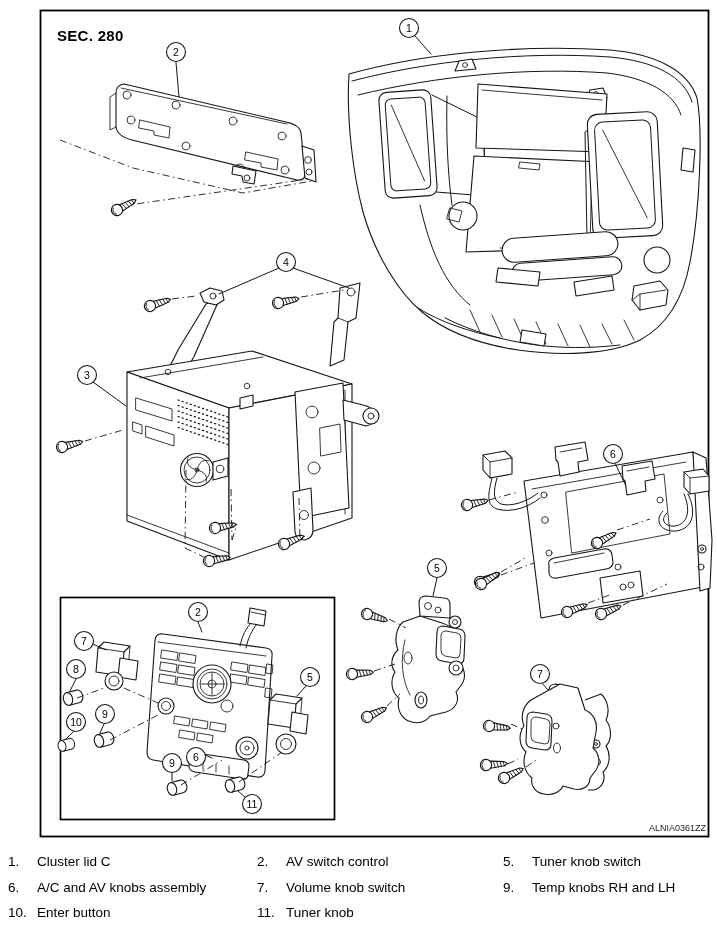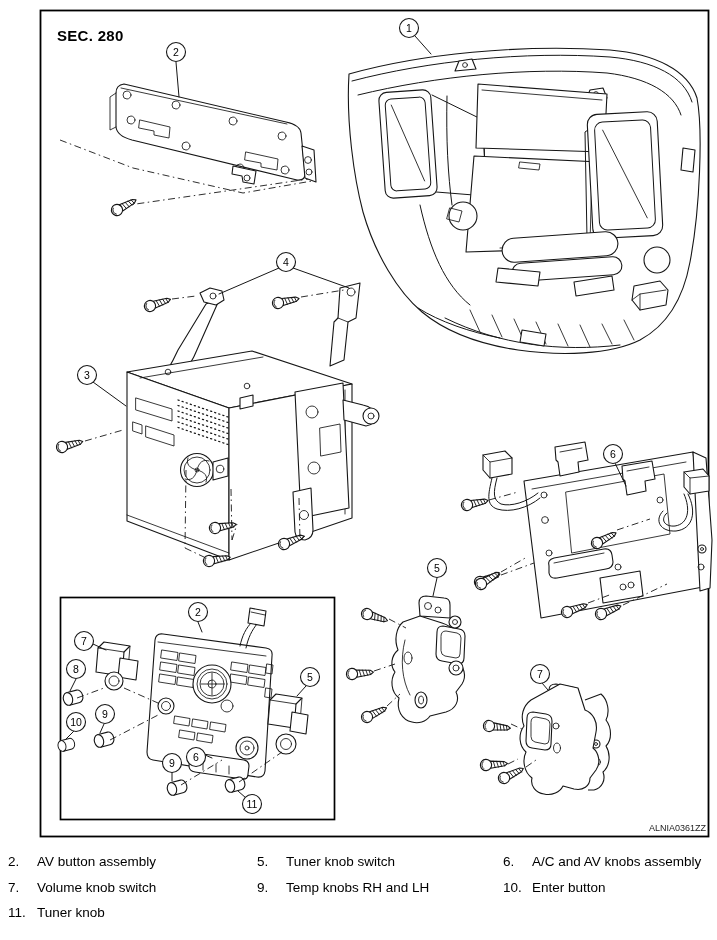--- a/index.html
+++ b/index.html
@@ -382,21 +382,22 @@
     <text class="cn" x="613" y="458">6</text>
   </g>
   <g class="cal">
     <path class="l" d="M542,683 L548,690"></path>
         <circle class="cal-c" cx="540" cy="674" r="9.5"></circle>
     <text class="cn" x="540" y="678">7</text>
   </g>
 </svg>
 
 <div class="legend">
-  <div class="legend-item"><span class="ln">2.</span><span>AV button assembly</span></div>
+  <div class="legend-item"><span class="ln">1.</span><span>Cluster lid C</span></div>
+  <div class="legend-item"><span class="ln">2.</span><span>AV switch control</span></div>
   <div class="legend-item"><span class="ln">5.</span><span>Tuner knob switch</span></div>
   <div class="legend-item"><span class="ln">6.</span><span>A/C and AV knobs assembly</span></div>
   <div class="legend-item"><span class="ln">7.</span><span>Volume knob switch</span></div>
   <div class="legend-item"><span class="ln">9.</span><span>Temp knobs RH and LH</span></div>
   <div class="legend-item"><span class="ln">10.</span><span>Enter button</span></div>
   <div class="legend-item"><span class="ln">11.</span><span>Tuner knob</span></div>
 </div>
 
 </div>
 

